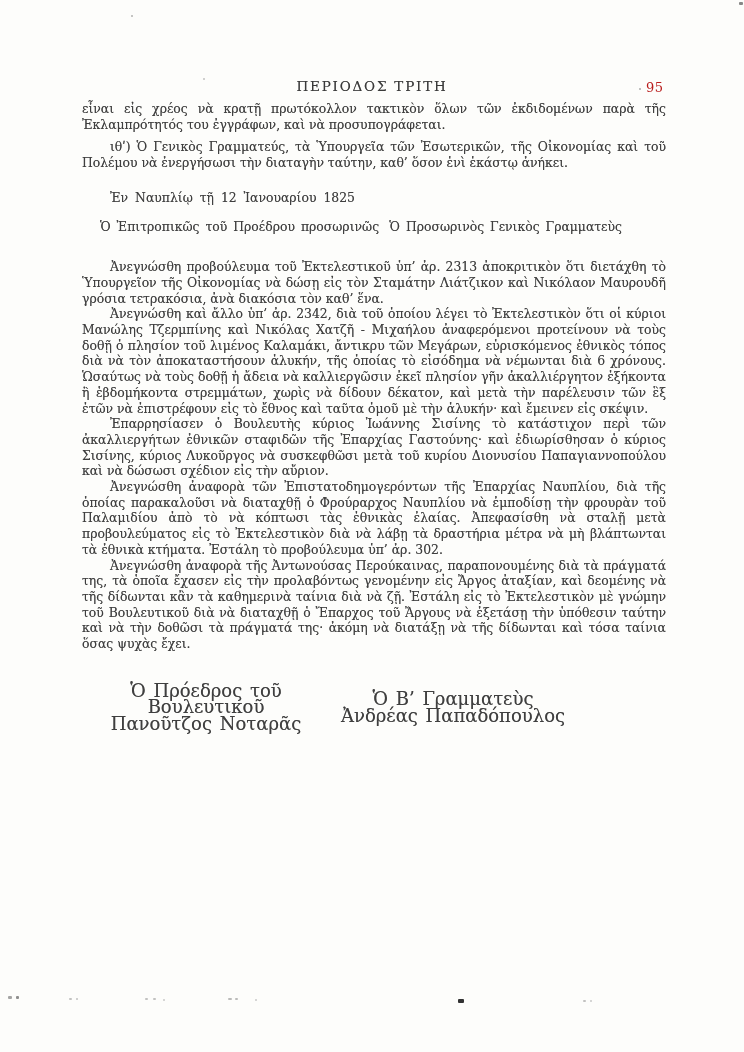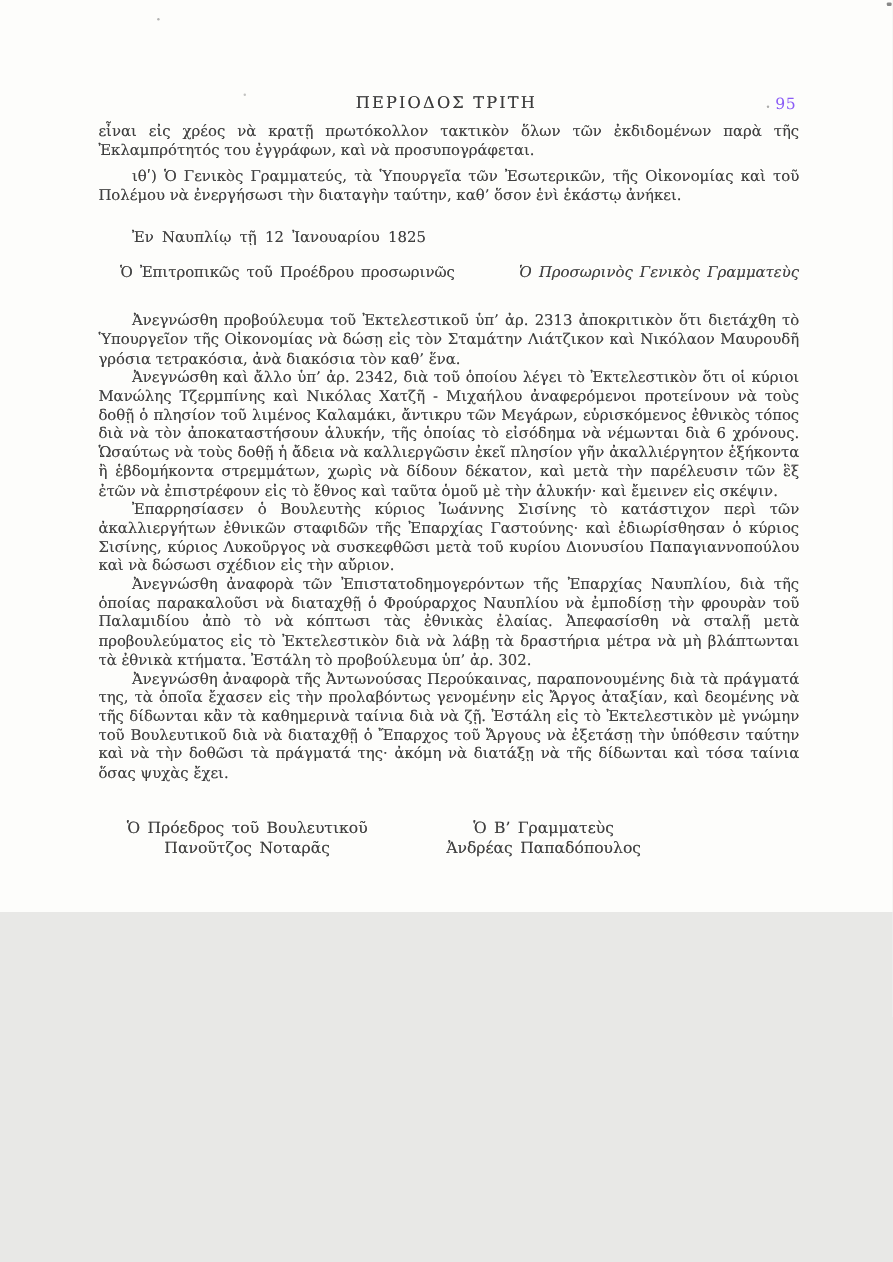--- a/index.html
+++ b/index.html
@@ -1,57 +1,57 @@
 <!DOCTYPE html>
 <html><head>
 <meta charset="utf-8">
 <style>
   html,body{margin:0;padding:0;background:#e8e8e6;}
   .page{
     position:relative;
-    width:744px;height:760px;
+    width:744px;height:1052px;
     margin:0 auto;
     background:#fdfdfb;
     overflow:hidden;
     font-family:"DejaVu Serif", serif;
     color:#3f3f3f;
   }
   .running-head{
     position:absolute;top:78px;left:0;width:744px;height:18px;
   }
   .running-title{
     position:absolute;left:0;width:744px;top:0;
     text-align:center;
     font-size:13.5px;letter-spacing:1.8px;color:#3a3a3a;
     text-shadow:0 0 0.4px rgba(58,58,58,0.55);
   }
   .page-number{
     position:absolute;left:646px;top:2px;
-    font-size:13px;color:#8b5cf6;letter-spacing:0.5px;
+    font-size:13px;color:#b91c1c;letter-spacing:0.5px;
   }
   .body-text{
     position:absolute;left:82px;top:101px;width:584px;
     font-size:12.4px;line-height:15.7px;
     text-align:justify;
     text-shadow:0 0 0.45px rgba(62,62,62,0.55);
   }
   .body-text p{margin:0;text-indent:28px;}
   .body-text p.no-indent{text-indent:0;}
   .gap-sm{margin-top:7px !important;}
   .dateline{margin-top:19px;text-indent:28px;word-spacing:3px;}
   .officials{
     margin-top:13px;display:flex;align-items:flex-end;
     word-spacing:2px;
   }
   .officials .left{margin-left:18px;}
-  .officials .right{margin-left:auto;font-style:italic;}
+  .officials .right{margin-left:auto;margin-right:44px;}
   .minutes{margin-top:25px;}
   .signatures{
     margin-top:31px;display:flex;align-items:center;
-    font-size:13px;line-height:16px;word-spacing:2px;
+    font-size:18px;line-height:16px;word-spacing:2px;
   }
   .sig-block{text-align:center;}
   .sig-left{margin-left:16px;width:216px;}
   .sig-right{margin-left:auto;margin-right:96px;width:234px;}
   .sig-name{margin-top:1px;}
   .speck{position:absolute;background:#6a6a6a;border-radius:1px;}
 </style>
 </head>
 <body>
 

